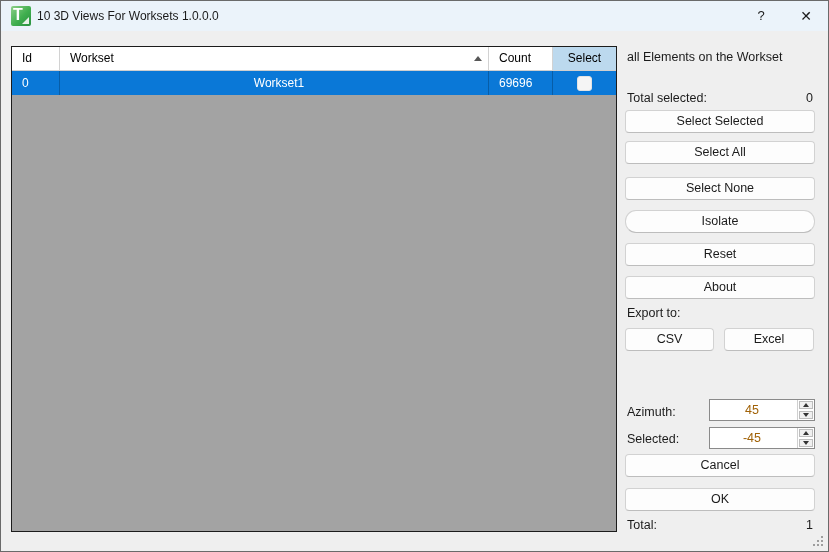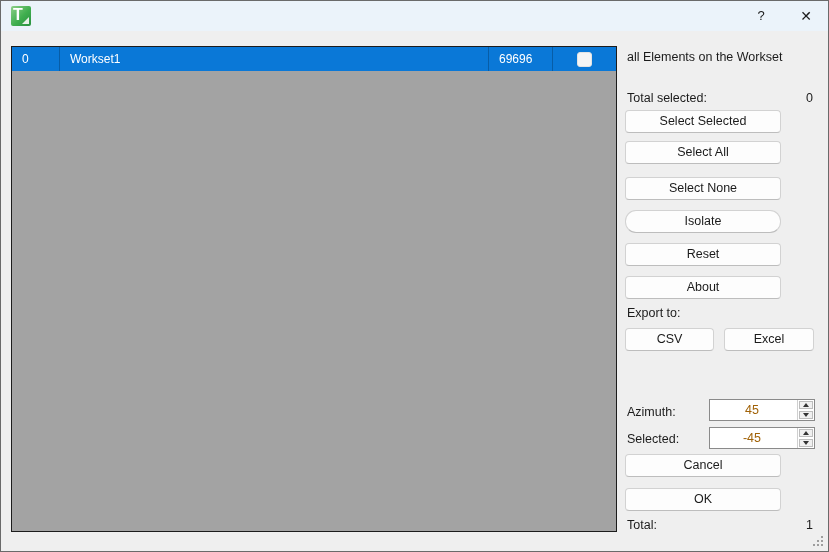--- a/index.html
+++ b/index.html
@@ -66,21 +66,21 @@
     border-bottom:5px solid #575757;
   }
   .grid-row{display:flex;height:24px;background:#0a78d7;}
   .rcell{
     box-sizing:border-box;height:24px;line-height:24px;
     font-size:12px;color:#ffffff;
     border-right:1px solid rgba(0,0,0,0.22);
     padding-left:10px;white-space:nowrap;overflow:hidden;
   }
   .rcell.c-id{width:48px;}
-  .rcell.c-workset{width:429px;}
+  .rcell.c-workset{width:429px;text-align:center;}
   .rcell.c-count{width:64px;}
   .rcell.c-select{width:63px;border-right:none;padding-left:0;
     display:flex;align-items:center;justify-content:center;}
   .checkbox{
     width:15px;height:15px;background:#f5f5f5;border-radius:3px;
     border:1px solid #e3e3e3;box-sizing:border-box;
   }
   
   .panel{position:absolute;left:624px;top:44px;width:190px;}
   .instruction{
@@ -88,21 +88,21 @@
     font-size:12.5px;color:#1b1b1b;line-height:20px;white-space:nowrap;
   }
   .kv-row{
     position:absolute;left:2px;width:186px;height:16px;
     display:flex;justify-content:space-between;
     font-size:12.5px;color:#1b1b1b;
   }
   .kv-total-selected{top:46px;}
   .kv-total{top:473px;}
   .btn{
-    position:absolute;left:0;width:156px;height:23px;box-sizing:border-box;
+    position:absolute;left:0;width:190px;height:23px;box-sizing:border-box;
     background:#fdfdfd;border:1px solid #d2d2d2;border-bottom-color:#bdbdbd;
     border-radius:4px;font-size:12.5px;color:#1b1b1b;
     text-align:center;line-height:21px;cursor:default;white-space:nowrap;
   }
   .btn-select-selected{top:65px;}
   .btn-select-all{top:96px;}
   .btn-select-none{top:132px;}
   .btn-isolate{top:165px;border-radius:11px;}
   .btn-reset{top:198px;}
   .btn-about{top:231px;}
@@ -140,25 +140,35 @@
 </head>
 <body>
 
 <div class="window">
 
   <div class="titlebar">
     <div class="app-icon">
       <span class="glyph">T</span>
       <span class="corner"></span>
     </div>
+    <div class="window-title">10 3D Views For Worksets 1.0.0.0</div>
     <div class="tb-btn help">?</div>
     <div class="tb-btn close">✕</div>
   </div>
 
   <div class="grid">
+    <div class="grid-header">
+      <div class="hcell c-id">Id</div>
+      <div class="hcell c-workset">
+        <span>Workset</span>
+        <span class="sort-arrow"></span>
+      </div>
+      <div class="hcell c-count">Count</div>
+      <div class="hcell c-select">Select</div>
+    </div>
     <div class="grid-row">
       <div class="rcell c-id">0</div>
       <div class="rcell c-workset">Workset1</div>
       <div class="rcell c-count">69696</div>
       <div class="rcell c-select">
         <div class="checkbox"></div>
       </div>
     </div>
   </div>
 

